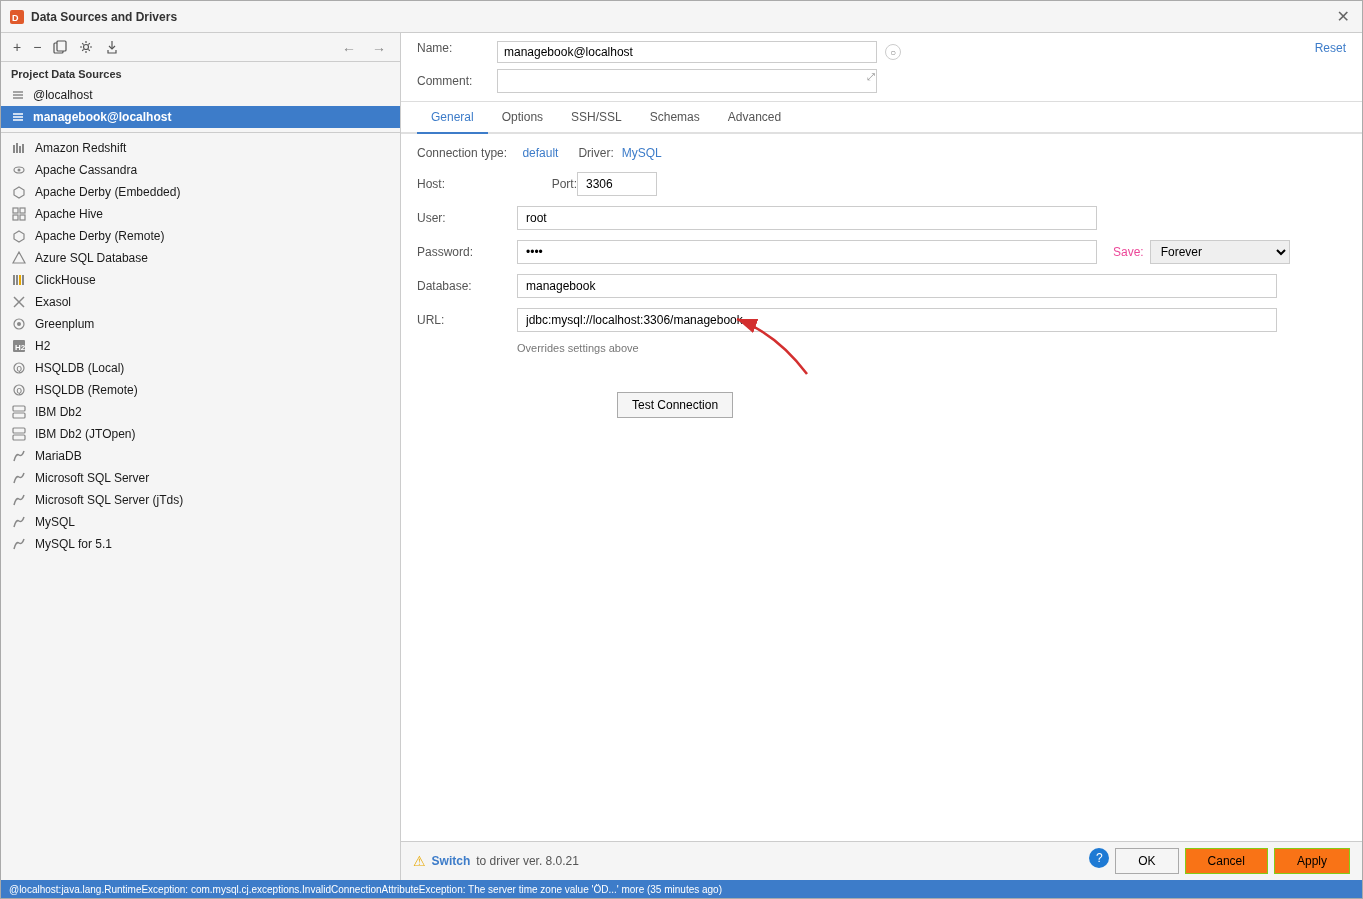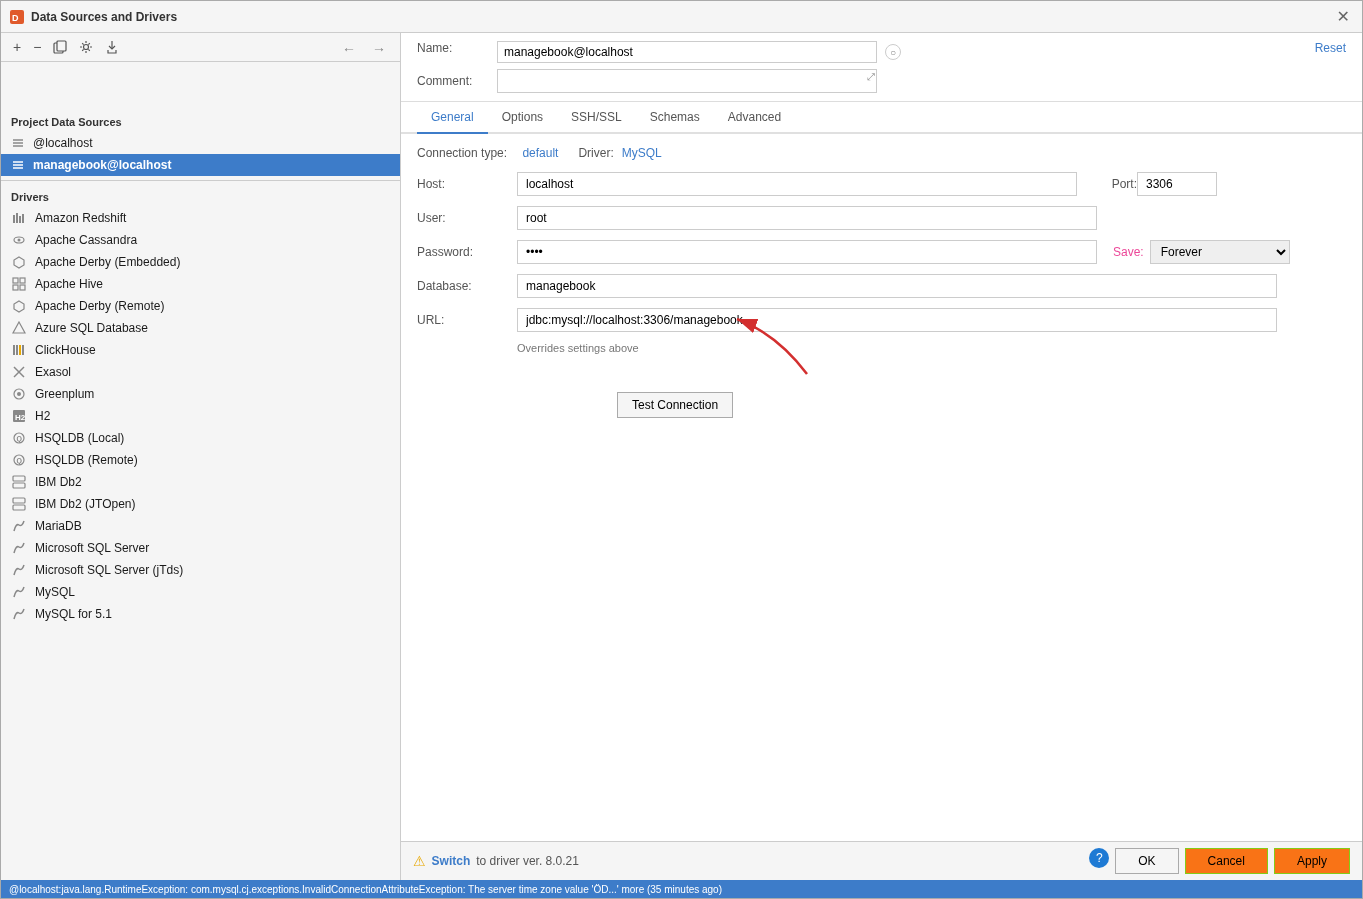--- a/index.html
+++ b/index.html
@@ -85,21 +85,20 @@
       cursor: pointer;
       padding: 2px 6px;
       color: #888;
       font-size: 14px;
     }
     .project-data-sources-label {
       padding: 6px 10px 4px 10px;
       font-weight: bold;
       font-size: 11px;
       color: #333;
-      margin-top: 48px;
     }
     .data-source-item {
       display: flex;
       align-items: center;
       padding: 4px 10px;
       cursor: pointer;
       gap: 8px;
     }
     .data-source-item.selected {
       background: #3d7cc9;
@@ -419,21 +418,20 @@
         <svg width="14" height="14" viewBox="0 0 14 14">
           <line x1="2" y1="7" x2="12" y2="7" stroke="white" stroke-width="1.5"></line>
           <line x1="2" y1="4" x2="12" y2="4" stroke="white" stroke-width="1.5"></line>
           <line x1="2" y1="10" x2="12" y2="10" stroke="white" stroke-width="1.5"></line>
         </svg>
         <span style="font-weight:bold">managebook@localhost</span>
       </div>
 
       <div class="divider-line"></div>
 
-      <div class="drivers-label">Drivers</div>
 
       <div class="driver-list">
 
         <div class="driver-item">
           <span class="driver-icon">
             <svg width="14" height="14" viewBox="0 0 14 14">
               <rect x="1" y="4" width="2" height="8" fill="#888"></rect>
               <rect x="4" y="2" width="2" height="10" fill="#888"></rect>
               <rect x="7" y="5" width="2" height="7" fill="#888"></rect>
               <rect x="10" y="3" width="2" height="9" fill="#888"></rect>
@@ -653,21 +651,20 @@
         <div class="connection-type-row">
           <span>Connection type:</span>
           <span style="margin-left:4px;">&nbsp;</span>
           <span class="conn-type-link">default</span>
           <span style="margin-left:16px;">Driver:</span>
           <span style="margin-left:4px;" class="conn-type-link">MySQL</span>
         </div>
 
         <div class="form-row">
           <span class="form-label">Host:</span>
-          <input class="form-input host-input" type="text" value="localhost" style="">
           <span class="port-label">Port:</span>
           <input class="port-input" type="text" value="3306" style="">
         </div>
 
         <div class="form-row">
           <span class="form-label">User:</span>
           <input class="form-input" type="text" value="root" style="max-width: 580px;">
         </div>
 
         <div class="form-row">

